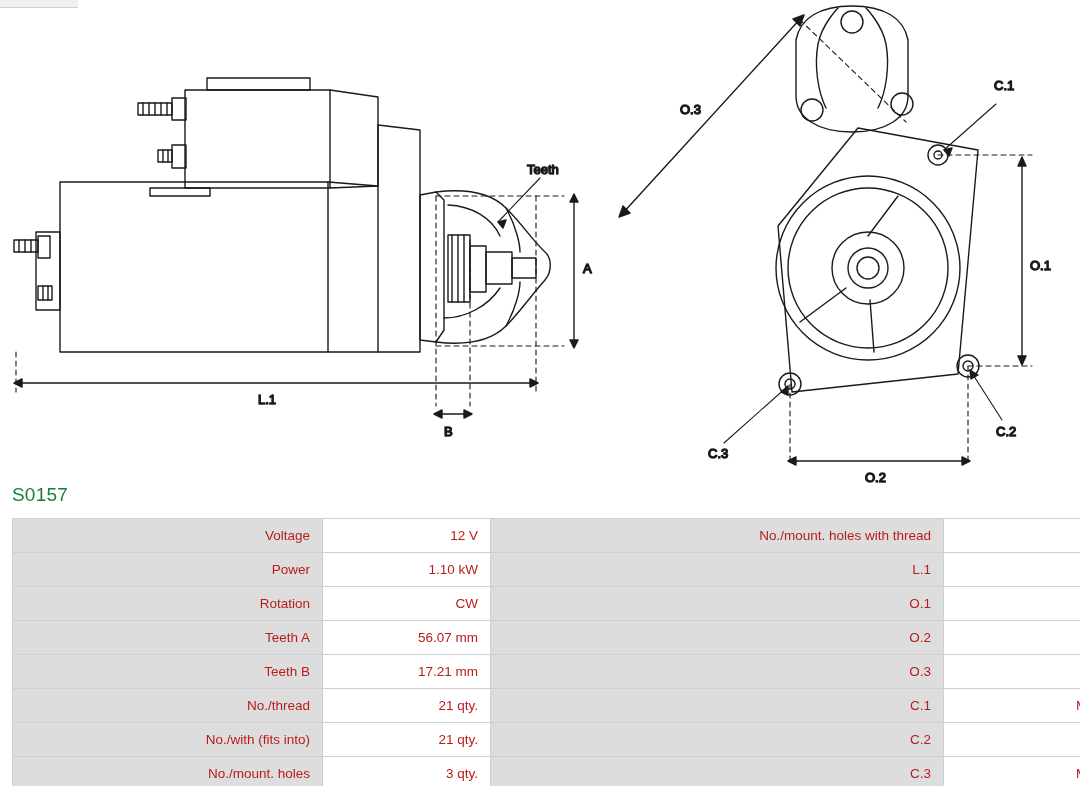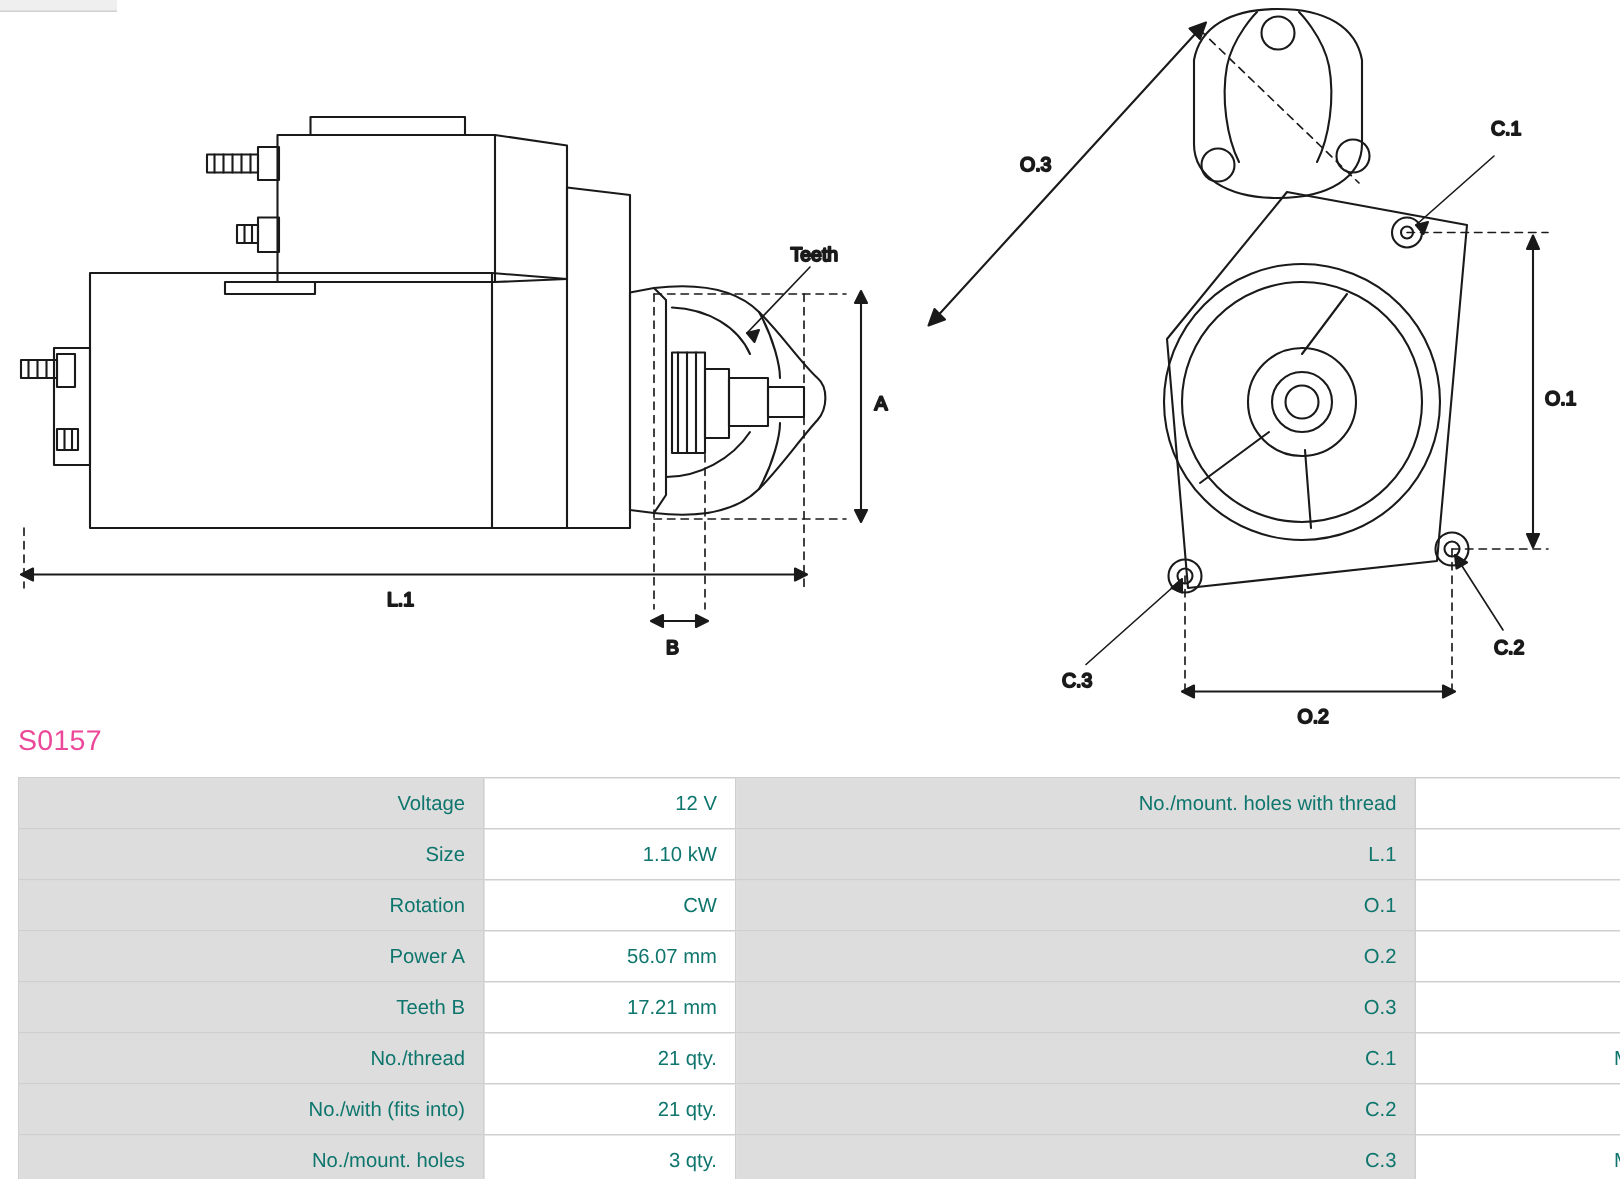--- a/index.html
+++ b/index.html
@@ -38,41 +38,41 @@
     height: 486px;
   }
   .drawings svg {
     display: block;
   }
   .part-code {
     position: absolute;
     left: 12px;
     top: 484px;
     font-size: 19px;
-    color: #ec4899;
+    color: #15803d;
     letter-spacing: 0.2px;
   }
   .spec-wrap {
     position: absolute;
     left: 12px;
     top: 518px;
     width: 1056px;
   }
   table.specs {
     border-collapse: collapse;
     width: 1056px;
     table-layout: fixed;
   }
   table.specs td {
     border: 1px solid #cfcfcf;
     height: 33px;
     font-size: 13.5px;
     padding: 0 12px;
     vertical-align: middle;
-    color: #0f766e;
+    color: #b91c1c;
   }
   td.lbl {
     background: #dddddd;
     text-align: right;
     color: #2b2b2b;
   }
   td.val {
     background: #ffffff;
     text-align: right;
   }
@@ -260,33 +260,33 @@
   <div class="spec-wrap">
     <table class="specs">
       <tbody>
         <tr>
           <td class="lbl lbl-left">Voltage</td>
           <td class="val val-left">12 V</td>
           <td class="lbl lbl-right">No./mount. holes with thread</td>
           <td class="val val-right">2 qty.</td>
         </tr>
         <tr>
-          <td class="lbl lbl-left">Size</td>
+          <td class="lbl lbl-left">Power</td>
           <td class="val val-left">1.10 kW</td>
           <td class="lbl lbl-right">L.1</td>
           <td class="val val-right">210.00 mm</td>
         </tr>
         <tr>
           <td class="lbl lbl-left">Rotation</td>
           <td class="val val-left">CW</td>
           <td class="lbl lbl-right">O.1</td>
           <td class="val val-right">86.00 mm</td>
         </tr>
         <tr>
-          <td class="lbl lbl-left">Power A</td>
+          <td class="lbl lbl-left">Teeth A</td>
           <td class="val val-left">56.07 mm</td>
           <td class="lbl lbl-right">O.2</td>
           <td class="val val-right">119.00 mm</td>
         </tr>
         <tr>
           <td class="lbl lbl-left">Teeth B</td>
           <td class="val val-left">17.21 mm</td>
           <td class="lbl lbl-right">O.3</td>
           <td class="val val-right">76.00 mm</td>
         </tr>

